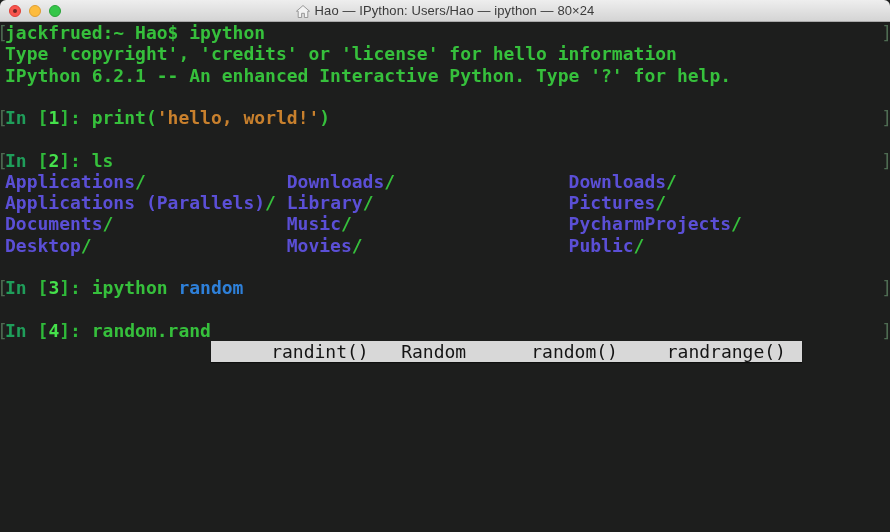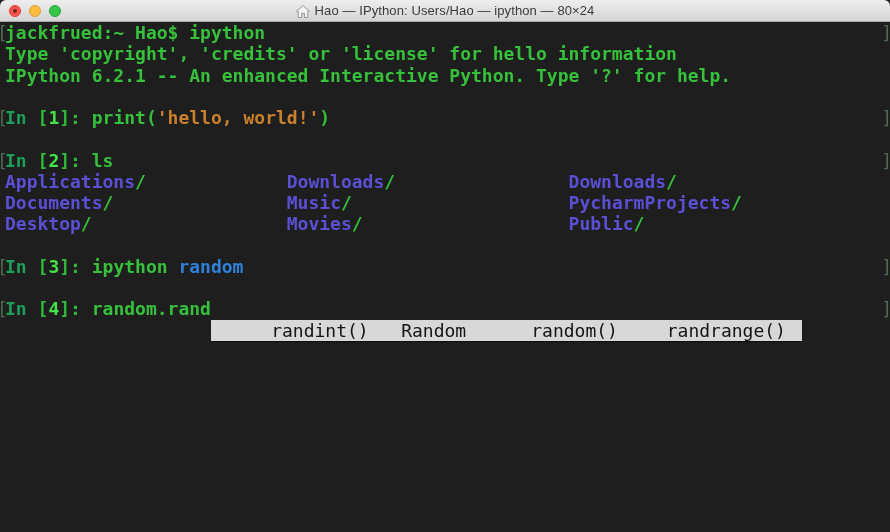--- a/index.html
+++ b/index.html
@@ -70,20 +70,21 @@
 
   <div id="screen">
       <div class="row"><span class="mark-l">[</span><span class="sg-g">jackfrued:~ Hao$ ipython</span><span class="mark-r">]</span></div>
       <div class="row"><span class="sg-g">Type 'copyright', 'credits' or 'license' for hello information</span></div>
       <div class="row"><span class="sg-g">IPython 6.2.1 -- An enhanced Interactive Python. Type '?' for help.</span></div>
       <div class="row"></div>
       <div class="row"><span class="mark-l">[</span><span class="sg-in">In</span><span class="sg-br"> [</span><span class="sg-num">1</span><span class="sg-br">]: </span><span class="sg-g">print(</span><span class="sg-str">'hello, world!'</span><span class="sg-g">)</span><span class="mark-r">]</span></div>
       <div class="row"></div>
       <div class="row"><span class="mark-l">[</span><span class="sg-in">In</span><span class="sg-br"> [</span><span class="sg-num">2</span><span class="sg-br">]: </span><span class="sg-g">ls</span><span class="mark-r">]</span></div>
       <div class="row"><span class="sg-dir">Applications</span><span class="sg-g">/             </span><span class="sg-dir">Downloads</span><span class="sg-g">/                </span><span class="sg-dir">Downloads</span><span class="sg-g">/</span></div>
+      <div class="row"><span class="sg-dir">Applications (Parallels)</span><span class="sg-g">/ </span><span class="sg-dir">Library</span><span class="sg-g">/                  </span><span class="sg-dir">Pictures</span><span class="sg-g">/</span></div>
       <div class="row"><span class="sg-dir">Documents</span><span class="sg-g">/                </span><span class="sg-dir">Music</span><span class="sg-g">/                    </span><span class="sg-dir">PycharmProjects</span><span class="sg-g">/</span></div>
       <div class="row"><span class="sg-dir">Desktop</span><span class="sg-g">/                  </span><span class="sg-dir">Movies</span><span class="sg-g">/                   </span><span class="sg-dir">Public</span><span class="sg-g">/</span></div>
       <div class="row"></div>
       <div class="row"><span class="mark-l">[</span><span class="sg-in">In</span><span class="sg-br"> [</span><span class="sg-num">3</span><span class="sg-br">]: </span><span class="sg-g">ipython </span><span class="sg-mod">random</span><span class="mark-r">]</span></div>
       <div class="row"></div>
       <div class="row"><span class="mark-l">[</span><span class="sg-in">In</span><span class="sg-br"> [</span><span class="sg-num">4</span><span class="sg-br">]: </span><span class="sg-g">random.rand</span><span class="mark-r">]</span></div>
       <div class="row"><span class="comp-bar"><span class="comp-item" style="margin-left: 1.5ch;">randint()</span><span class="comp-item" style="margin-left: 3ch;">Random</span><span class="comp-item" style="margin-left: 6ch;">random()</span><span class="comp-item" style="margin-left: 4.5ch;">randrange()</span></span></div>
       <div class="row"></div>
       <div class="row"></div>
       <div class="row"></div>

